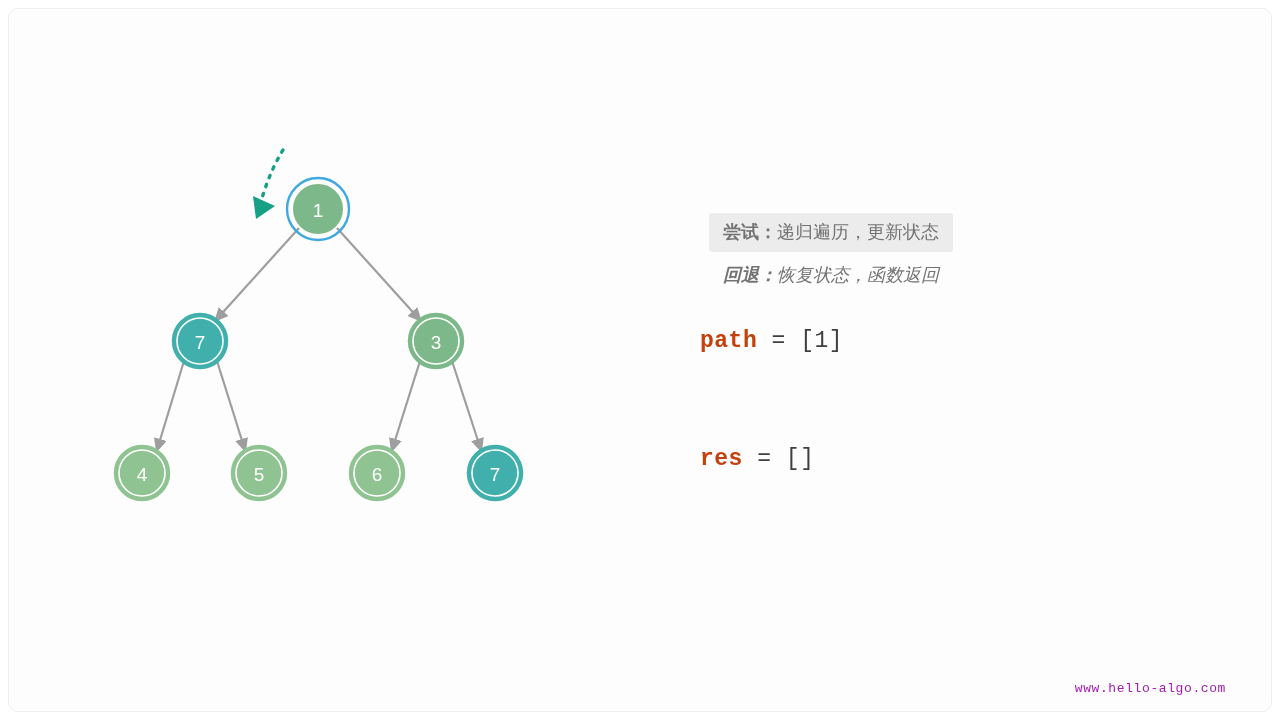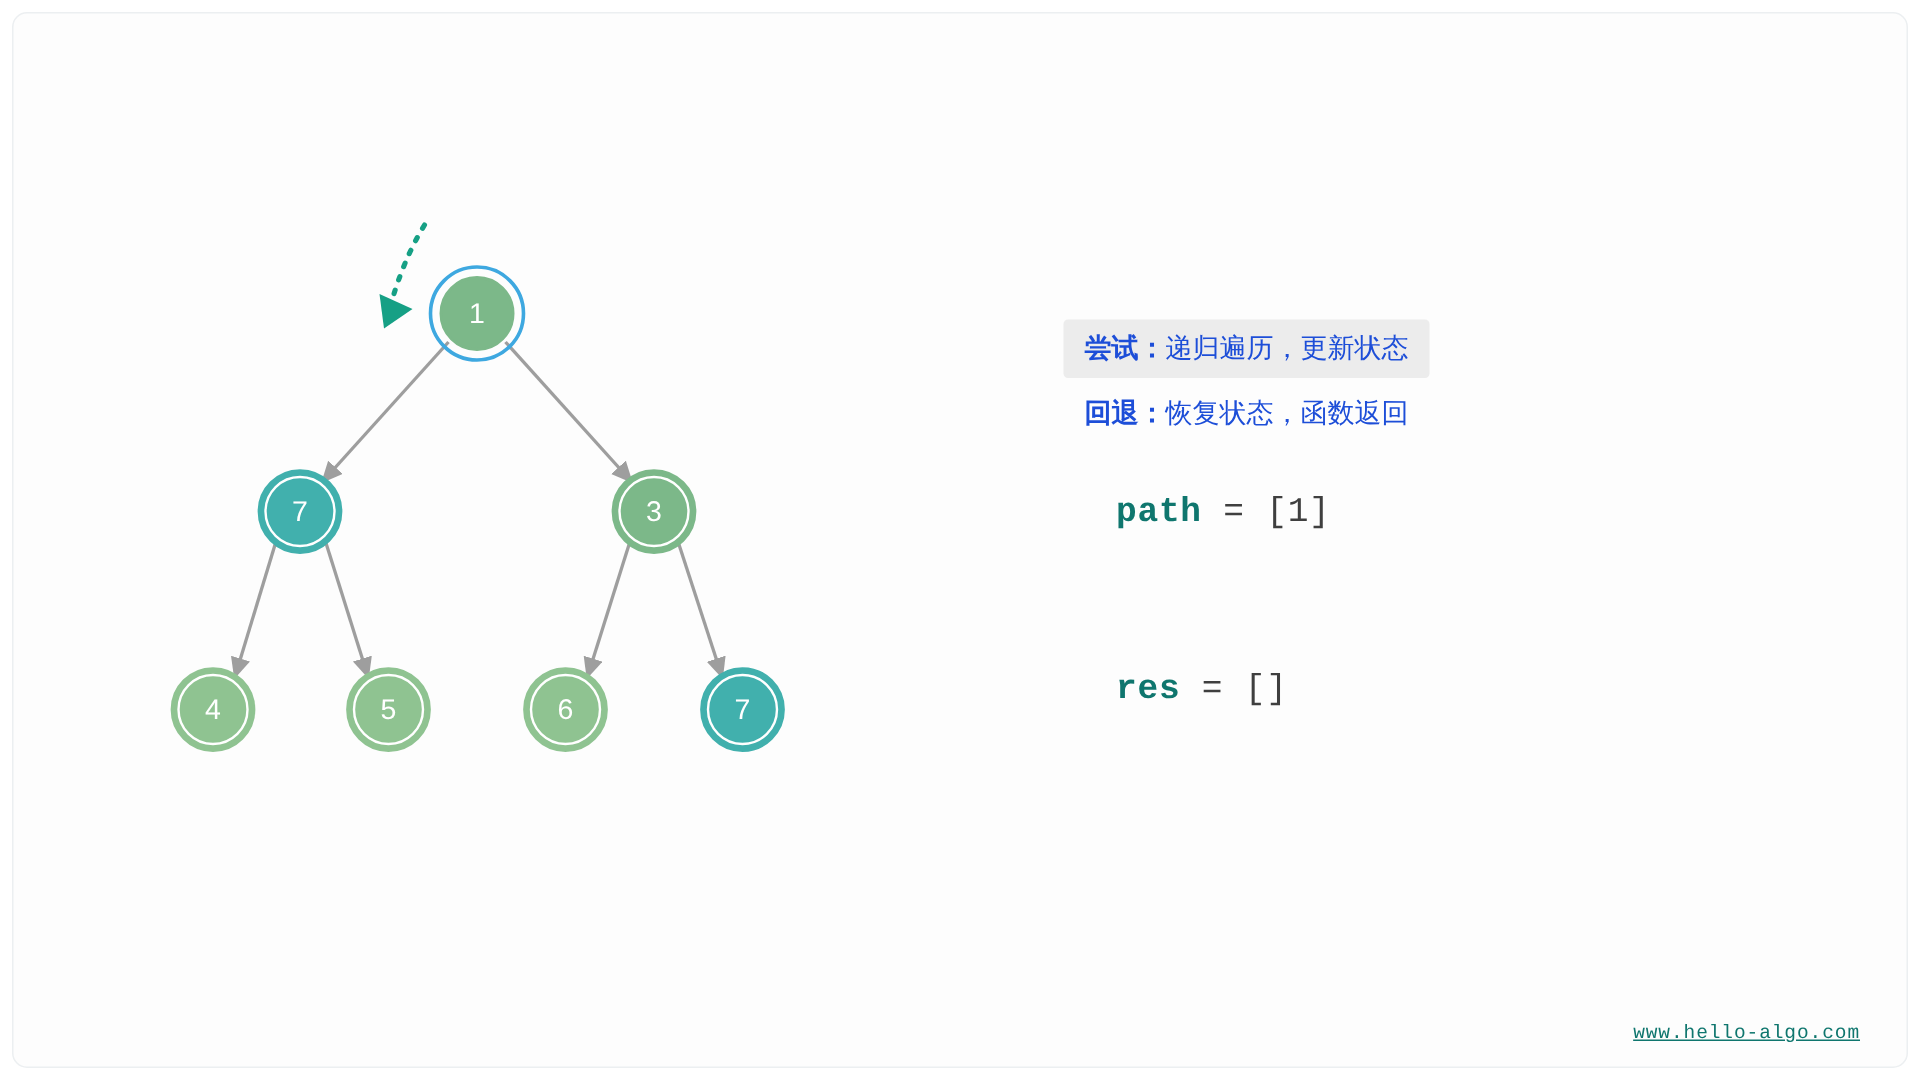--- a/index.html
+++ b/index.html
@@ -54,63 +54,62 @@
     background: #ececec;
     border-radius: 3px;
     display: inline-block;
     padding: 7px 14px 8px 14px;
     margin-left: -2px;
   }
   .row-plain {
     display: inline-block;
     padding: 7px 14px 8px 14px;
     margin-left: -2px;
+    font-style: italic;
   }
   .cn {
     font-family: "Liberation Sans", sans-serif;
     font-size: 18px;
-    color: #1d4ed8;
+    color: #737373;
     white-space: nowrap;
     margin-left: 23px;
   }
   .cn b {
     font-weight: bold;
   }
   .codeline {
     font-family: "Liberation Mono", monospace;
     font-size: 23px;
     color: #3f3f3f;
     white-space: pre;
     letter-spacing: 0.5px;
   }
   .var {
-    color: #0f766e;
+    color: #c2410c;
     font-weight: bold;
-    margin-left: 44px;
   }
   .code-path {
     position: absolute;
     left: 700px;
     top: 328px;
   }
   .code-res {
     position: absolute;
     left: 700px;
     top: 446px;
     text-align: right;
   }
   .watermark {
     position: absolute;
-    right: 40px;
+    right: 54px;
     bottom: 24px;
     font-family: "Liberation Mono", monospace;
     font-size: 13px;
-    color: #0f766e;
+    color: #a21caf;
     letter-spacing: 0.6px;
-    text-decoration: underline;
   }
 </style>
 </head>
 <body>
 
 <div class="page">
   <div class="card"></div>
 
   <svg class="tree" viewBox="0 0 1280 720">
     <defs>

